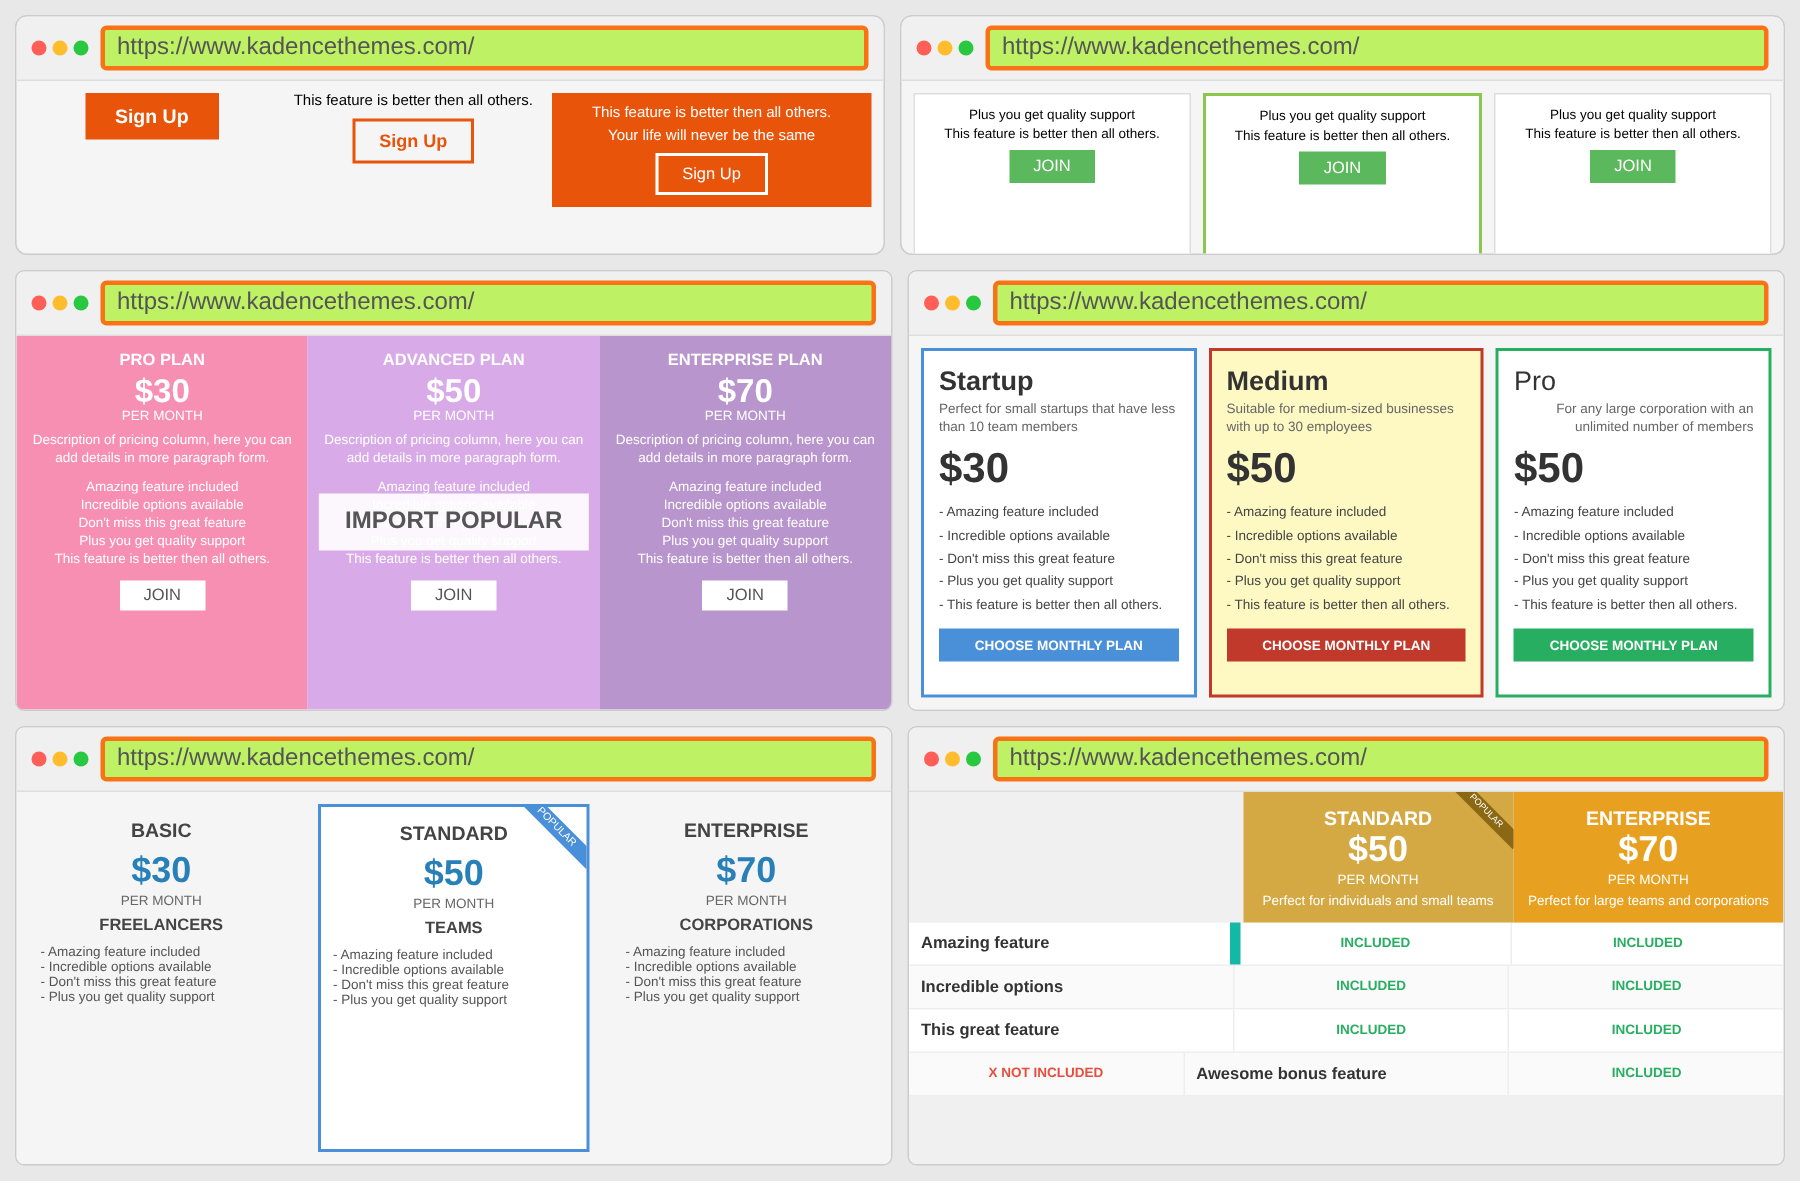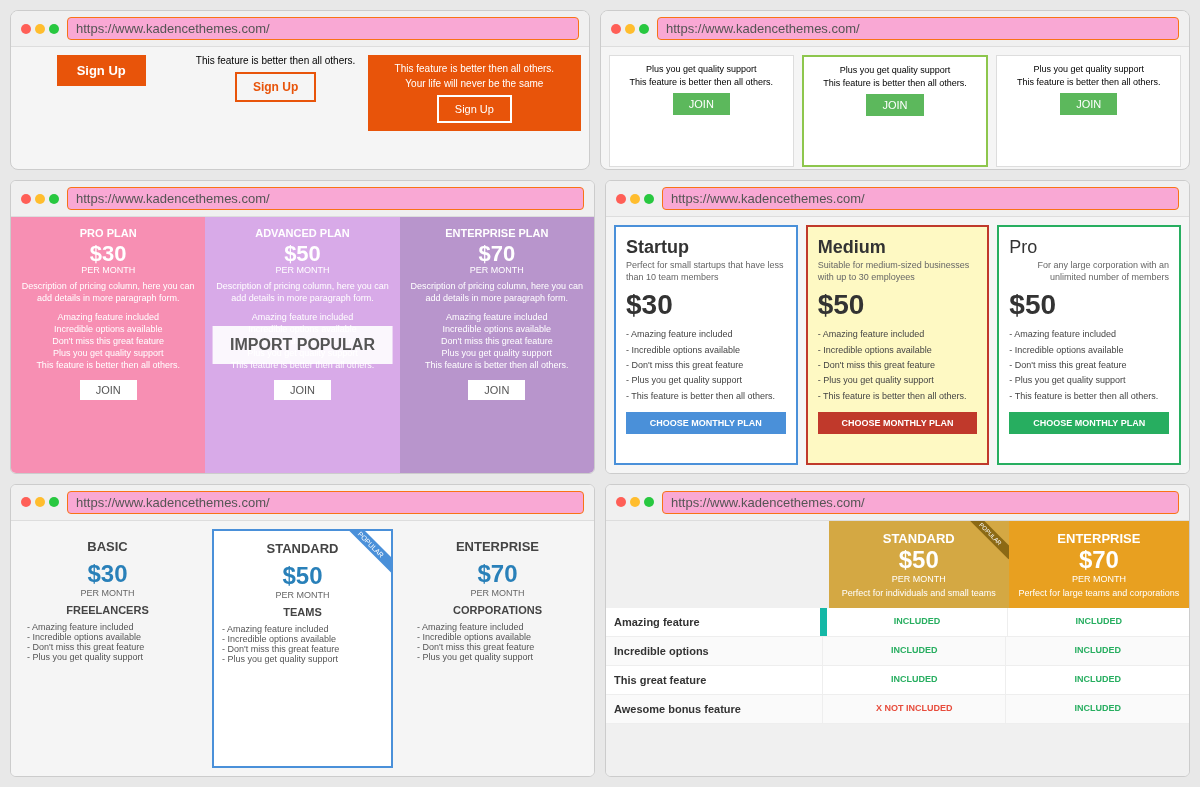--- a/index.html
+++ b/index.html
@@ -28,25 +28,25 @@
       border-bottom: 1px solid #ddd;
     }
     .browser-dots {
       display: flex; gap: 4px;
     }
     .dot { width: 10px; height: 10px; border-radius: 50%; }
     .dot-red { background: #ff5f57; }
     .dot-yellow { background: #ffbd2e; }
     .dot-green { background: #28c840; }
     .browser-url {
-      background: #f9a8d4;
-      border: 1px solid #f97316;
+      background: #bef264;
+      border: 3px solid #f97316;
       border-radius: 4px;
       padding: 3px 8px;
-      font-size: 13px;
+      font-size: 16px;
       color: #555;
       flex: 1;
     }
     .bottom-grid {
       position: absolute;
       top: 180px;
       left: 10px;
       right: 10px;
       bottom: 10px;
       display: grid;
@@ -414,20 +414,20 @@
         <div style="flex:1.2; padding:8px; font-size:11px; color:#333; font-weight:bold; border-right:1px solid #eee;">Incredible options</div>
         <div style="flex:1; padding:8px; text-align:center; font-size:9px; font-weight:bold; color:#27ae60; border-right:1px solid #eee;">INCLUDED</div>
         <div style="flex:1; padding:8px; text-align:center; font-size:9px; font-weight:bold; color:#27ae60;">INCLUDED</div>
       </div>
       <div style="display:flex; border-bottom:1px solid #eee; background:white;">
         <div style="flex:1.2; padding:8px; font-size:11px; color:#333; font-weight:bold; border-right:1px solid #eee;">This great feature</div>
         <div style="flex:1; padding:8px; text-align:center; font-size:9px; font-weight:bold; color:#27ae60; border-right:1px solid #eee;">INCLUDED</div>
         <div style="flex:1; padding:8px; text-align:center; font-size:9px; font-weight:bold; color:#27ae60;">INCLUDED</div>
       </div>
       <div style="display:flex; border-bottom:1px solid #eee; background:#fafafa;">
+        <div style="flex:1; padding:8px; text-align:center; font-size:9px; font-weight:bold; color:#e74c3c; border-right:1px solid #eee;">X NOT INCLUDED</div>
         <div style="flex:1.2; padding:8px; font-size:11px; color:#333; font-weight:bold; border-right:1px solid #eee;">Awesome bonus feature</div>
-        <div style="flex:1; padding:8px; text-align:center; font-size:9px; font-weight:bold; color:#e74c3c; border-right:1px solid #eee;">X NOT INCLUDED</div>
         <div style="flex:1; padding:8px; text-align:center; font-size:9px; font-weight:bold; color:#27ae60;">INCLUDED</div>
       </div>
     </div>
   </div>
 
 </div>
 
 </body></html>

